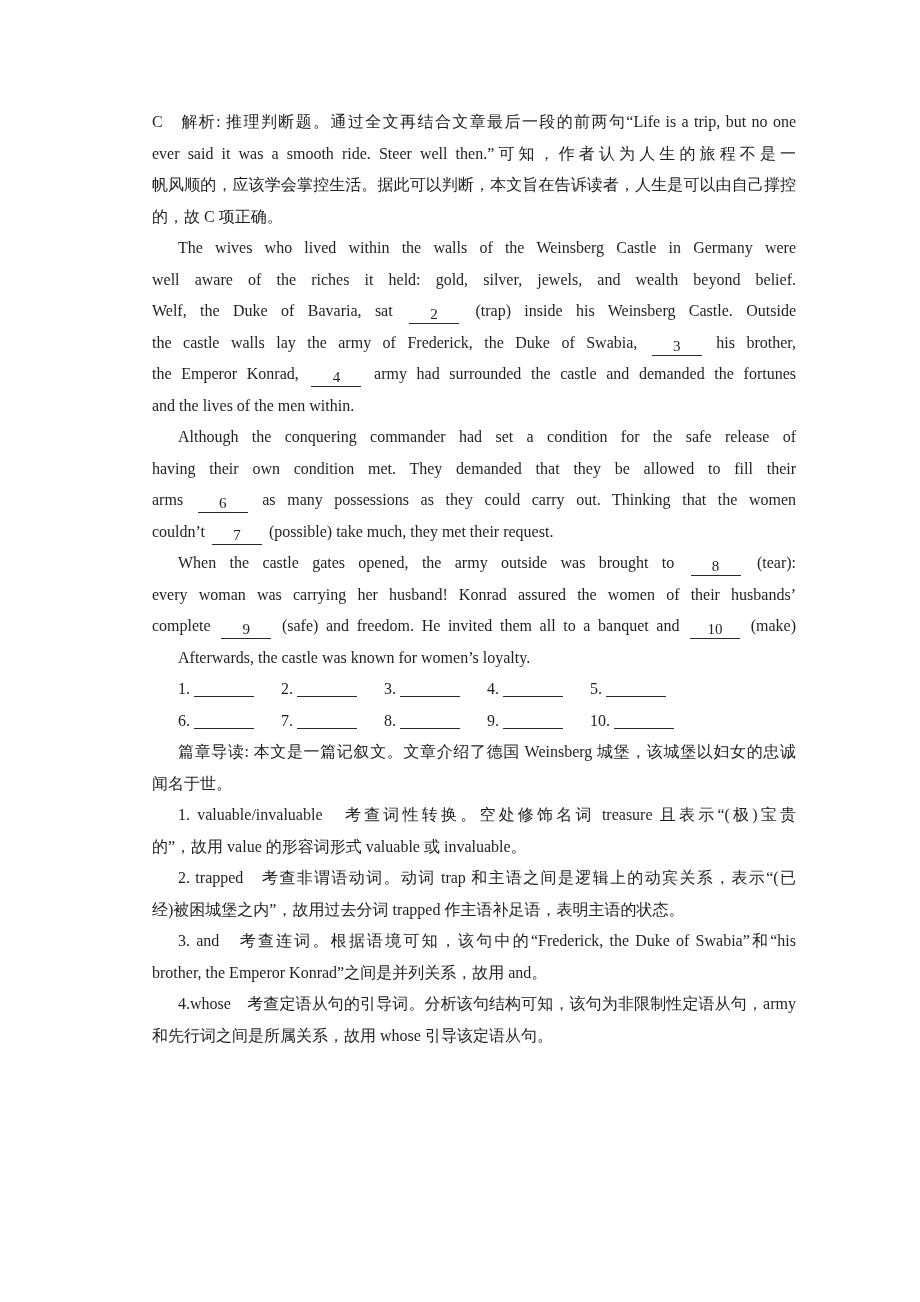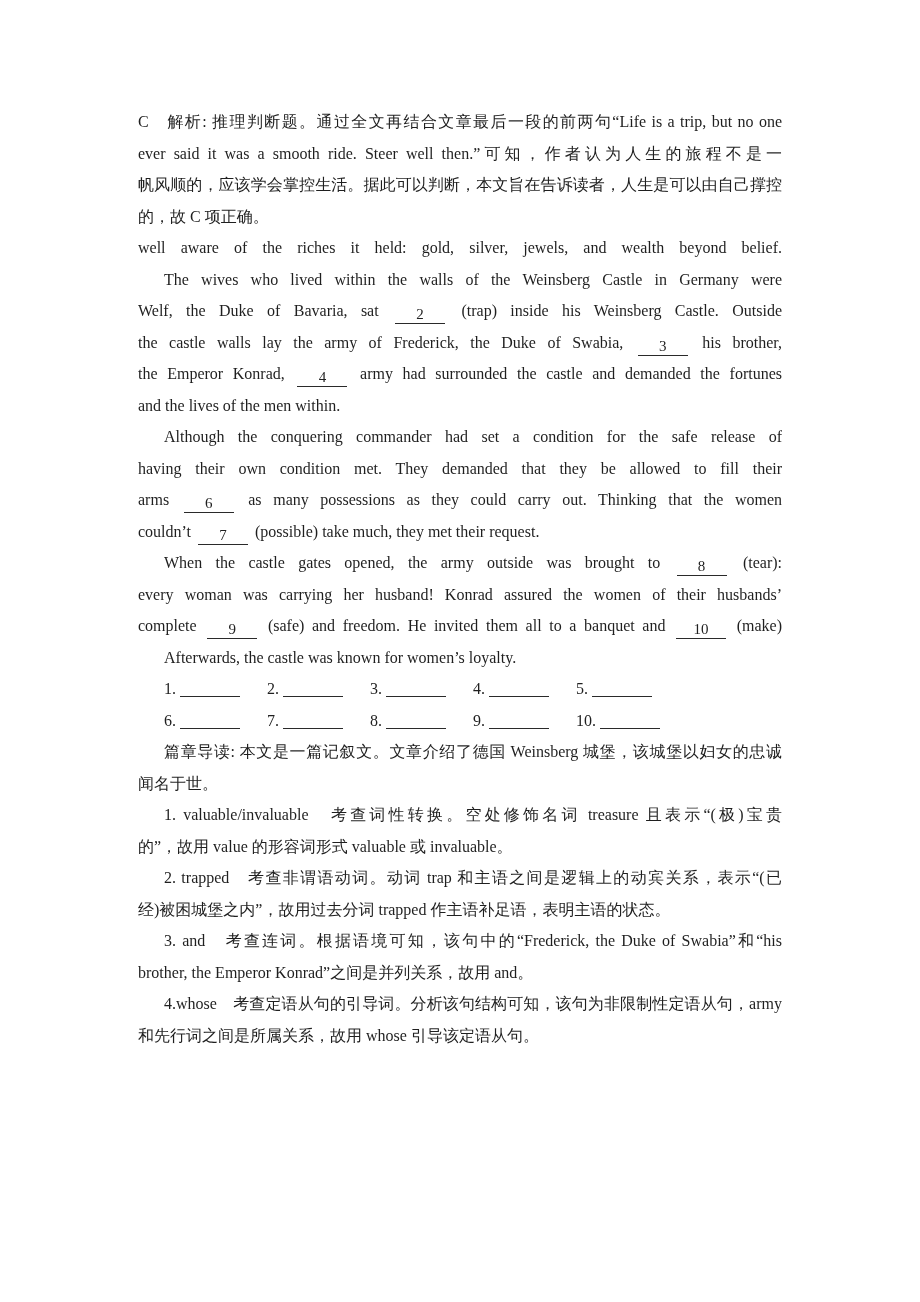--- a/index.html
+++ b/index.html
@@ -11,21 +11,21 @@
     position: relative;
     width: 920px;
     height: 1302px;
     background: #ffffff;
     font-family: "Liberation Serif", "DejaVu Serif", serif;
     color: #1f1f1f;
     overflow: hidden;
   }
   .content {
     position: absolute;
-    left: 138px;
+    left: 152px;
     top: 106px;
     width: 644px;
   }
   .line {
     height: 31.5px;
     line-height: 31.5px;
     font-size: 16px;
     overflow: hidden;
     text-align: left;
   }
@@ -71,22 +71,22 @@
 </style>
 </head>
 <body>
 
 <div class="page">
   <div class="content" id="doc">
       <div class="line just">C　解析: 推理判断题。通过全文再结合文章最后一段的前两句“Life is a trip, but no one</div>
       <div class="line just">ever said it was a smooth ride. Steer well then.”可知，作者认为人生的旅程不是一</div>
       <div class="line just">帆风顺的，应该学会掌控生活。据此可以判断，本文旨在告诉读者，人生是可以由自己撑控</div>
       <div class="line">的，故 C 项正确。</div>
+      <div class="line indent just">The wives who lived within the walls of the Weinsberg Castle in Germany were</div>
       <div class="line just">well aware of the riches it held:  gold, silver, jewels, and wealth beyond belief.</div>
-      <div class="line indent just">The wives who lived within the walls of the Weinsberg Castle in Germany were</div>
       <div class="line just">Welf, the Duke of Bavaria, sat <span class="iblank">2</span> (trap) inside his Weinsberg Castle. Outside</div>
       <div class="line just">the castle walls lay the army of Frederick, the Duke of Swabia, <span class="iblank">3</span> his brother,</div>
       <div class="line just">the Emperor Konrad, <span class="iblank">4</span> army had surrounded the castle and demanded the fortunes</div>
       <div class="line">and the lives of the men within.</div>
       <div class="line indent just">Although the conquering commander had set a condition for the safe release of</div>
       <div class="line just">having their own condition met. They demanded that they be allowed to fill their</div>
       <div class="line just">arms <span class="iblank">6</span> as many possessions as they could carry out. Thinking that the women</div>
       <div class="line">couldn’t <span class="iblank">7</span> (possible) take much, they met their request.</div>
       <div class="line indent just">When the castle gates opened, the army outside was brought to <span class="iblank">8</span> (tear):</div>
       <div class="line just">every woman was carrying her husband! Konrad assured the women of their husbands’</div>

